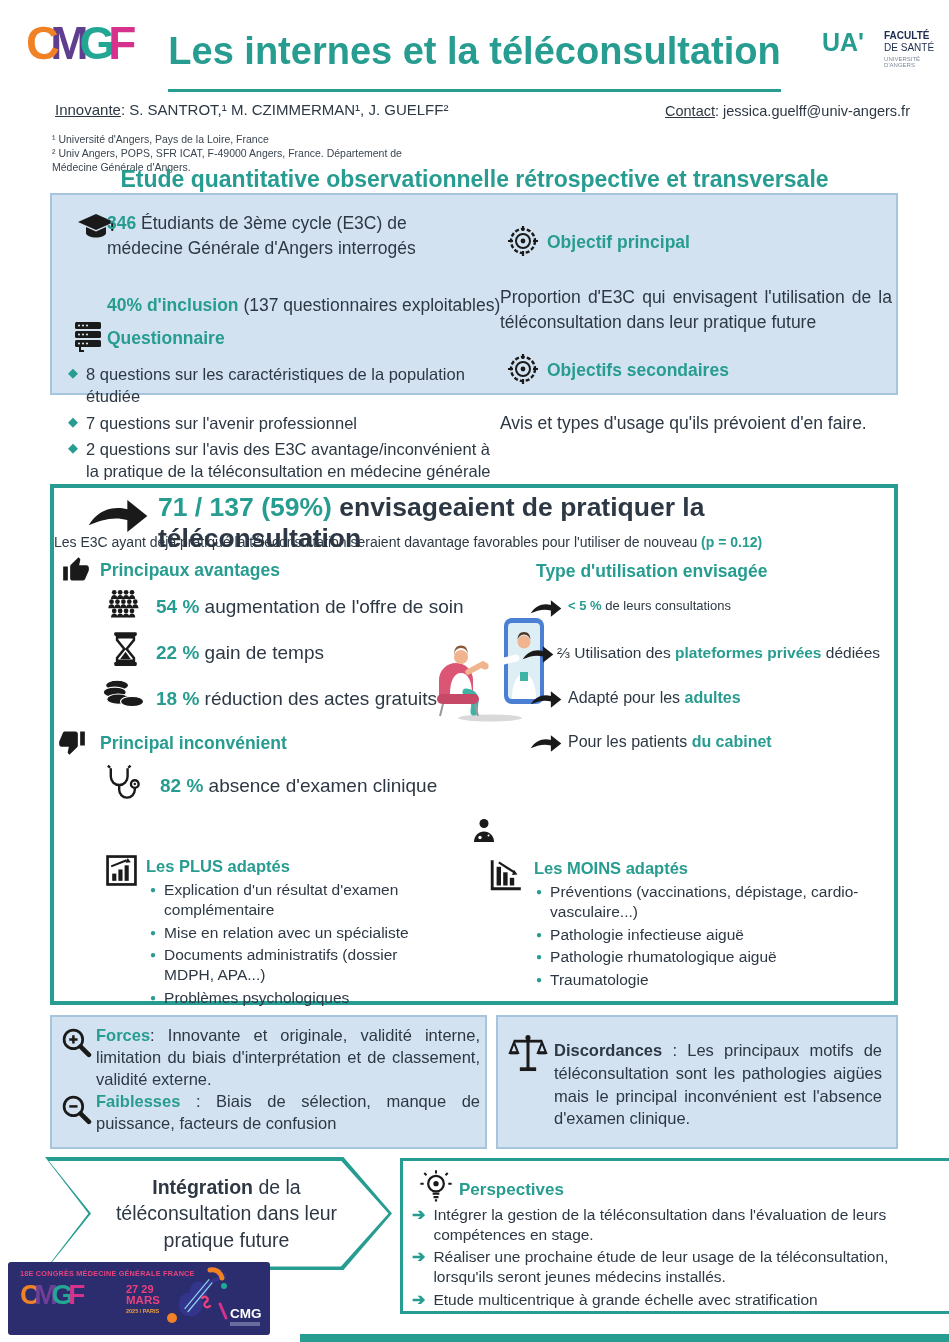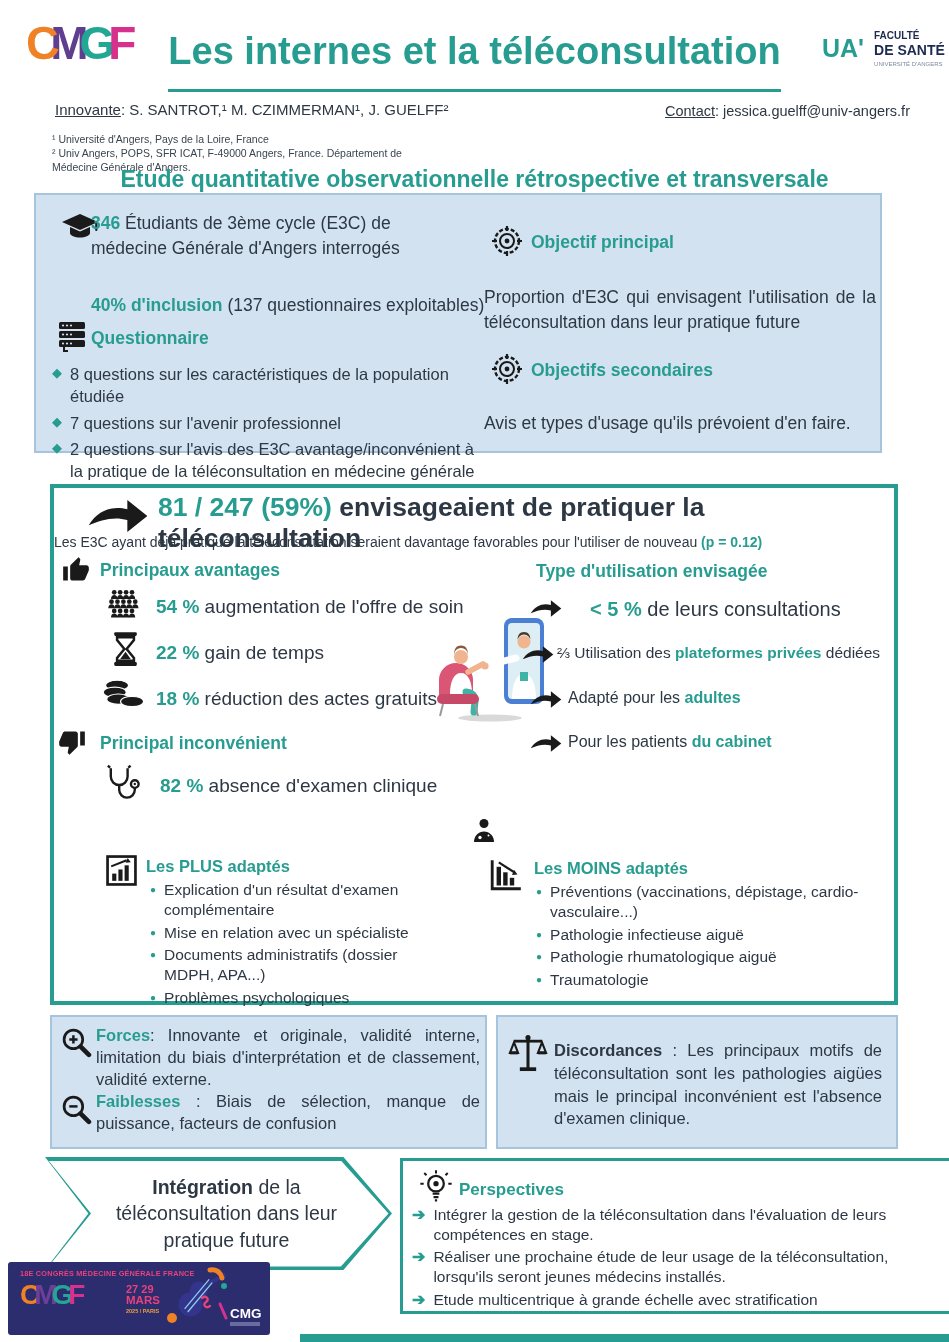--- a/index.html
+++ b/index.html
@@ -31,45 +31,45 @@
 <div id="poster">
 
   <div class="abs" style="left:26px;top:16px;font-size:46px;letter-spacing:-5px">
     <span class="logo-letter" style="color:#f08124;transform:rotate(-4deg)">C</span><span class="logo-letter" style="color:#5f3d8f;margin-left:-4px">M</span><span class="logo-letter" style="color:#23a795;margin-left:-4px">G</span><span class="logo-letter" style="color:#d6318c;margin-left:-2px">F</span>
   </div>
 
   <div class="abs" style="left:130px;right:130px;top:30px;text-align:center">
     <span class="title-underline tl b" style="font-size:38px">Les internes et la téléconsultation</span>
   </div>
 
-  <div class="abs" style="left:822px;top:30px;display:flex;gap:10px;align-items:center">
+  <div class="abs" style="left:822px;top:30px;display:flex;gap:20px;align-items:flex-start">
     <span class="tl b" style="font-size:25px;line-height:1">UA'</span>
     <span>
       <span style="display:block;font-size:10px;font-weight:bold;color:#1d2a4f;line-height:1.15">FACULTÉ</span>
-      <span style="display:block;font-size:14px;font-weight:bold;color:#1d2a4f;line-height:1.15">DE SANTÉ</span>
+      <span style="display:block;font-size:10px;font-weight:normal;color:#1d2a4f;line-height:1.15">DE SANTÉ</span>
       <span style="display:block;font-size:6px;color:#7d8aa0;margin-top:3px">UNIVERSITÉ D'ANGERS</span>
     </span>
   </div>
 
   <p class="abs" style="left:55px;top:101px;font-size:15px">
     <span class="lbl-underline">Innovante</span><span>: S. SANTROT,¹ M. CZIMMERMAN¹, J. GUELFF²</span>
   </p>
   <p class="abs" style="left:665px;top:103px;font-size:14.5px">
     <span class="lbl-underline">Contact</span><span>: jessica.guelff@univ-angers.fr</span>
   </p>
 
   <div class="abs" style="left:52px;top:132px;font-size:10.5px;line-height:1.35;color:#3a4550">
     <p>¹ Université d'Angers, Pays de la Loire, France</p>
     <p>² Univ Angers, POPS, SFR ICAT, F-49000 Angers, France. Département de</p>
     <p>Médecine Générale d'Angers.</p>
   </div>
 
   <p class="abs tl b" style="left:0;right:0;top:166px;text-align:center;font-size:23px">Etude quantitative observationnelle rétrospective et transversale</p>
 
-  <div class="abs bluebox" style="left:34px;top:193px;width:848px;height:260px">
+  <div class="abs bluebox" style="left:50px;top:193px;width:848px;height:202px">
 
     <span class="abs icon" style="left:24px;top:18px">
       <svg width="40" height="30" viewBox="0 0 40 30">
           <path class="ico-fill" d="M20 1 2 9l18 8 18-8z"></path>
           <path class="ico-fill" d="M10 14v6c0 2.5 4.8 4.5 10 4.5s10-2 10-4.5v-6l-10 4.5z"></path>
           <rect class="ico-fill" x="35.2" y="9" width="2.2" height="9" rx="1"></rect>
         </svg>
     </span>
     <p class="abs" style="left:55px;top:16px;width:352px;font-size:17.5px;line-height:1.4">
       <span class="tl b">346</span><span> Étudiants de  3ème cycle (E3C) de médecine Générale d'Angers interrogés</span>
@@ -137,21 +137,21 @@
   </div>
 
   <div class="abs tealbox" style="left:50px;top:484px;width:848px;height:521px">
 
     <span class="abs icon" style="left:32px;top:8px">
       <svg width="64" height="40" viewBox="0 0 46 30">
           <path class="ico-fill" d="M1 22 C 8 10 20 7 30 10 L30 3 45 15 30 27 30 18 C 20 15 10 18 1 22 Z"></path>
         </svg>
     </span>
     <p class="abs" style="left:104px;top:4px;font-size:26.5px;font-weight:bold">
-      <span class="tl">81 / 247 (59%)</span><span> envisageaient de pratiquer la téléconsultation</span>
+      <span class="tl">71 / 137 (59%)</span><span> envisageaient de pratiquer la téléconsultation</span>
     </p>
     <p class="abs" style="left:0;right:0;top:46px;font-size:14px">
       <span>Les E3C ayant déjà pratiqué la téléconsultation seraient davantage favorables pour l'utiliser de nouveau </span><span class="tl b">(p = 0.12)</span>
     </p>
 
     <span class="abs icon" style="left:8px;top:68px">
       <svg width="28" height="28" viewBox="0 0 24 24">
           <path class="ico-fill" d="M1 21h4V9H1v12zM23 10c0-1.1-.9-2-2-2h-6.31l.95-4.57.03-.32c0-.41-.17-.79-.44-1.06L14.17 1 7.59 7.59C7.22 7.95 7 8.45 7 9v10c0 1.1.9 2 2 2h9c.83 0 1.54-.5 1.84-1.22l3.02-7.05c.09-.23.14-.47.14-.73v-2z"></path>
         </svg>
     </span>
@@ -250,21 +250,21 @@
       </svg>
     </span>
 
     <p class="abs tl b" style="left:482px;top:73px;width:356px;text-align:left;font-size:17.5px">Type d'utilisation envisagée</p>
 
     <span class="abs icon" style="left:476px;top:110px">
         <svg width="32" height="21" viewBox="0 0 46 30">
           <path class="ico-fill" d="M1 22 C 8 10 20 7 30 10 L30 3 45 15 30 27 30 18 C 20 15 10 18 1 22 Z"></path>
         </svg>
       </span>
-    <p class="abs" style="left:536px;top:110px;font-size:20px;white-space:nowrap">
+    <p class="abs" style="left:514px;top:110px;font-size:13px;white-space:nowrap">
       <span></span><span class="tl b">&lt; 5  %</span><span> de leurs consultations</span>
     </p>
 
     <span class="abs icon" style="left:468px;top:156px">
         <svg width="32" height="21" viewBox="0 0 46 30">
           <path class="ico-fill" d="M1 22 C 8 10 20 7 30 10 L30 3 45 15 30 27 30 18 C 20 15 10 18 1 22 Z"></path>
         </svg>
       </span>
     <p class="abs" style="left:503px;top:156px;font-size:15.5px;white-space:nowrap">
       <span>⅔ Utilisation des </span><span class="tl b">plateformes privées</span><span> dédiées</span>

